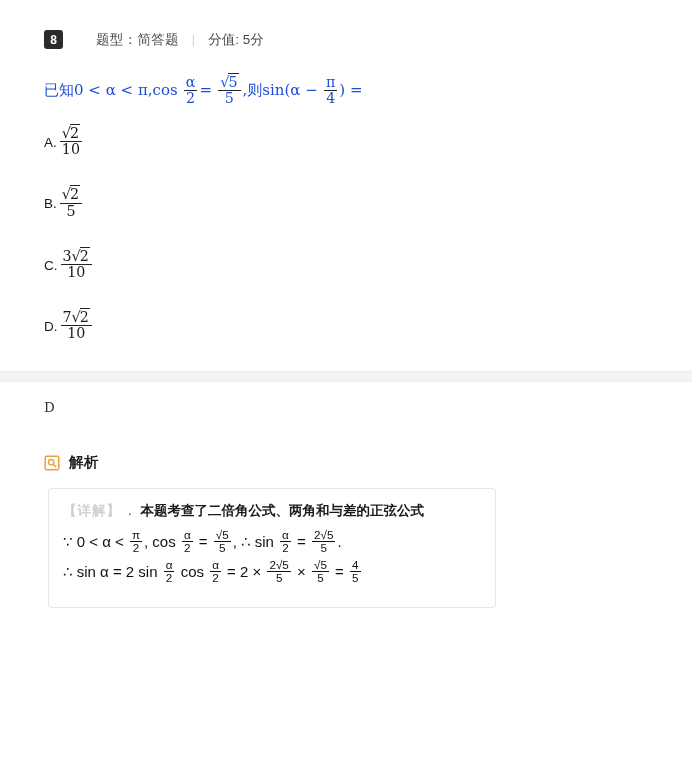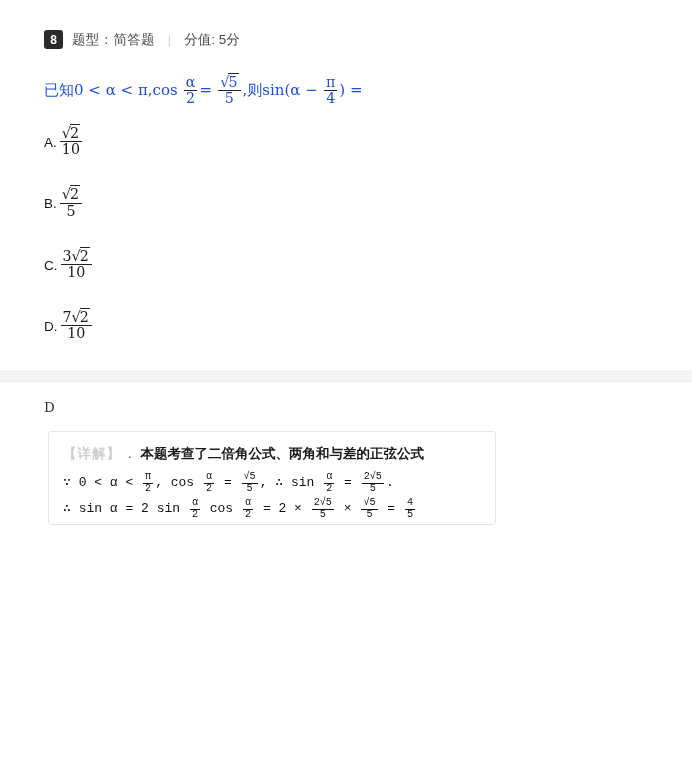--- a/index.html
+++ b/index.html
@@ -40,20 +40,21 @@
     display: flex;
     align-items: center;
     justify-content: center;
     margin-right: 9px;
     flex: 0 0 auto;
   }
   .q-type {
     color: #4a4a4a;
     font-size: 13.5px;
     letter-spacing: .3px;
+    margin-left: 24px;
   }
   .q-sep {
     color: #d5d5d5;
     margin: 0 13px;
     font-size: 13px;
   }
   .q-score {
     color: #4a4a4a;
     font-size: 13.5px;
     text-align: right;
@@ -155,21 +156,21 @@
     color: #333333;
     font-family: "DejaVu Serif", serif;
   }
 
   
   .analysis-box {
     margin: 16px 44px 17px 48px;
     border: 1px solid #e6e6e6;
     border-radius: 3px;
     background: #ffffff;
-    padding: 12px 14px 2px 14px;
+    padding: 12px 14px 20px 14px;
     box-sizing: border-box;
     width: 448px;
   }
   .analysis-line1 {
     font-size: 13.5px;
     color: #1a1a1a;
     font-weight: bold;
     line-height: 1.45;
     margin-bottom: 6px;
   }
@@ -177,22 +178,22 @@
     color: #cfcfcf;
     font-weight: bold;
     letter-spacing: 1px;
   }
   .analysis-line1 .dot {
     color: #5a5a5a;
     font-weight: normal;
     margin: 0 4px 0 2px;
   }
   .analysis-math {
-    font-family: Liberation Mono, monospace;
-    font-size: 13px;
+    font-family: Liberation Sans, sans-serif;
+    font-size: 15px;
     color: #111111;
     line-height: 2.0;
   }
   .small-frac {
     display: inline-block;
     vertical-align: -0.5em;
     text-align: center;
     font-size: .78em;
     line-height: 1.05;
     margin: 0 2px;
@@ -261,20 +262,30 @@
         <span class="den">10</span>
       </span>
     </div>
 
   </div>
 
   <div class="band"></div>
 
   <div class="answer-value">D</div>
 
+  <div class="section-head" style="padding-top:38px;">
+    <span class="section-icon">
+      <svg width="16" height="16" viewBox="0 0 16 16">
+        <rect x="1.2" y="1.2" width="13.6" height="13.6" rx="1.6" fill="none" stroke="#e8a33d" stroke-width="1.5"></rect>
+        <circle cx="7.2" cy="7.2" r="2.7" fill="none" stroke="#e8a33d" stroke-width="1.4"></circle>
+        <path d="M9.3 9.3 L11.8 11.8" stroke="#e8a33d" stroke-width="1.4" stroke-linecap="round"></path>
+      </svg>
+    </span>
+    <span class="section-title">解析</span>
+  </div>
 
   <div class="analysis-box">
     <div class="analysis-line1">
       <span class="faded">【详解】</span><span class="dot">．</span><span>本题考查了二倍角公式、两角和与差的正弦公式</span>
     </div>
 
     <div class="analysis-math">
       <span>∵</span>
       <span>0 &lt; α &lt;</span>
       <span class="small-frac">

